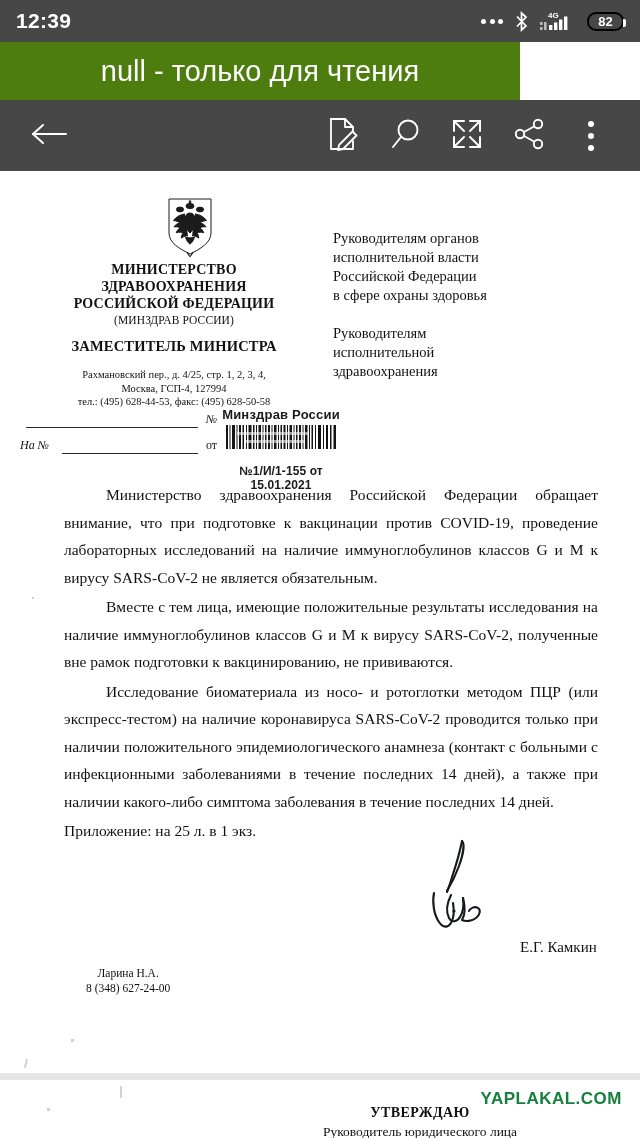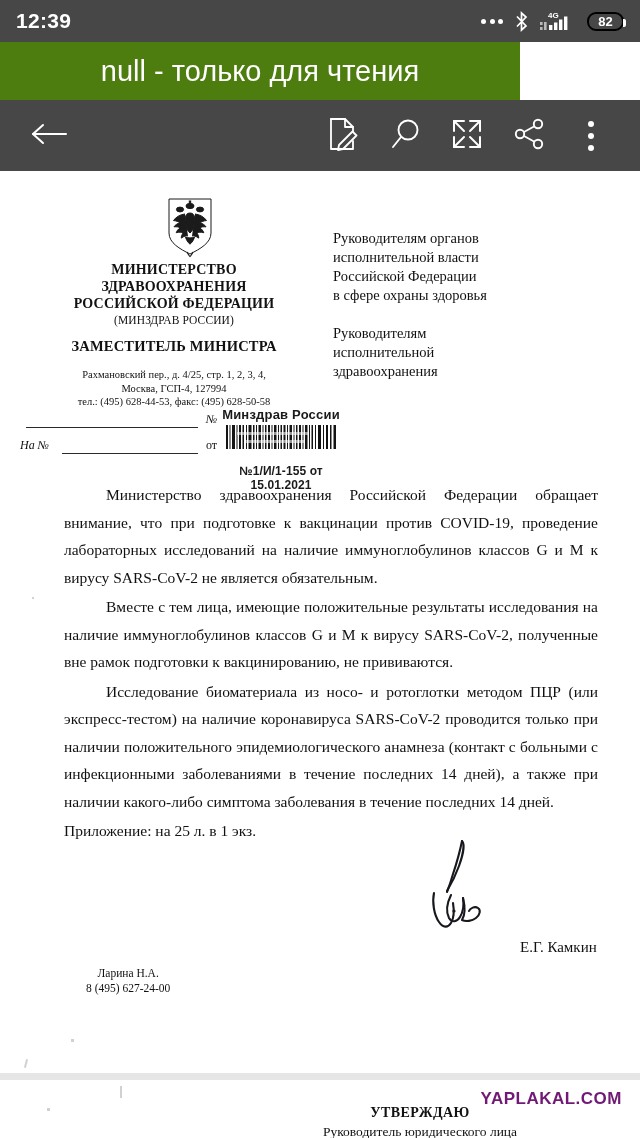--- a/index.html
+++ b/index.html
@@ -113,21 +113,21 @@
 
   .contact{ position:absolute; left:86px; top:795px; font-size:11.5px; line-height:15px;text-align:center; }
 
   .speck{ position:absolute; background:#9a9a9a; opacity:.45; }
 
   
   .wm{
     position:absolute; right:18px; top:9px;
     font-family:"Liberation Sans", sans-serif;
     font-size:17px; font-weight:bold; letter-spacing:.5px;
-    color:#701a75;
+    color:#15803d;
   }
   .p2-approve{ position:absolute; left:0; top:25px; width:640px; text-align:center; padding-left:200px; font-size:14px; font-weight:bold; letter-spacing:.4px; }
   .p2-line{ position:absolute; left:0; top:44px; width:640px; text-align:center; padding-left:200px; font-size:13.5px; }
 </style>
 </head>
 <body>
 
 <div id="app">
 
   <div class="statusbar">
@@ -364,21 +364,21 @@
             <path d="M33 60c-4 8-5 17-2 23 3 5 8 4 11-1 3-5 4-13 3-19"></path>
             <path d="M45 63c2 8 2 17-1 22 4 2 10 1 14-2 4-3 5-8 2-10-3-2-8 0-9 3"></path>
             <circle cx="36" cy="76" r="1.6" fill="#16181d" stroke="none"></circle>
           </svg>
         </div>
         <div class="signer">Е.Г. Камкин</div>
       </div>
 
       <div class="contact">
         <div>Ларина Н.А.</div>
-        <div>8 (495) 627-24-00</div>
+        <div>8 (348) 627-24-00</div>
       </div>
 
       <span class="speck" style="left:71px; top:868px; width:3px; height:3px;"></span>
       <span class="speck" style="left:25px; top:888px; width:2px; height:9px; transform:rotate(14deg);"></span>
       <span class="speck" style="left:32px; top:426px; width:2px; height:2px;"></span>
     </div>
   </div>
 
   <div class="page-gap"></div>
 

